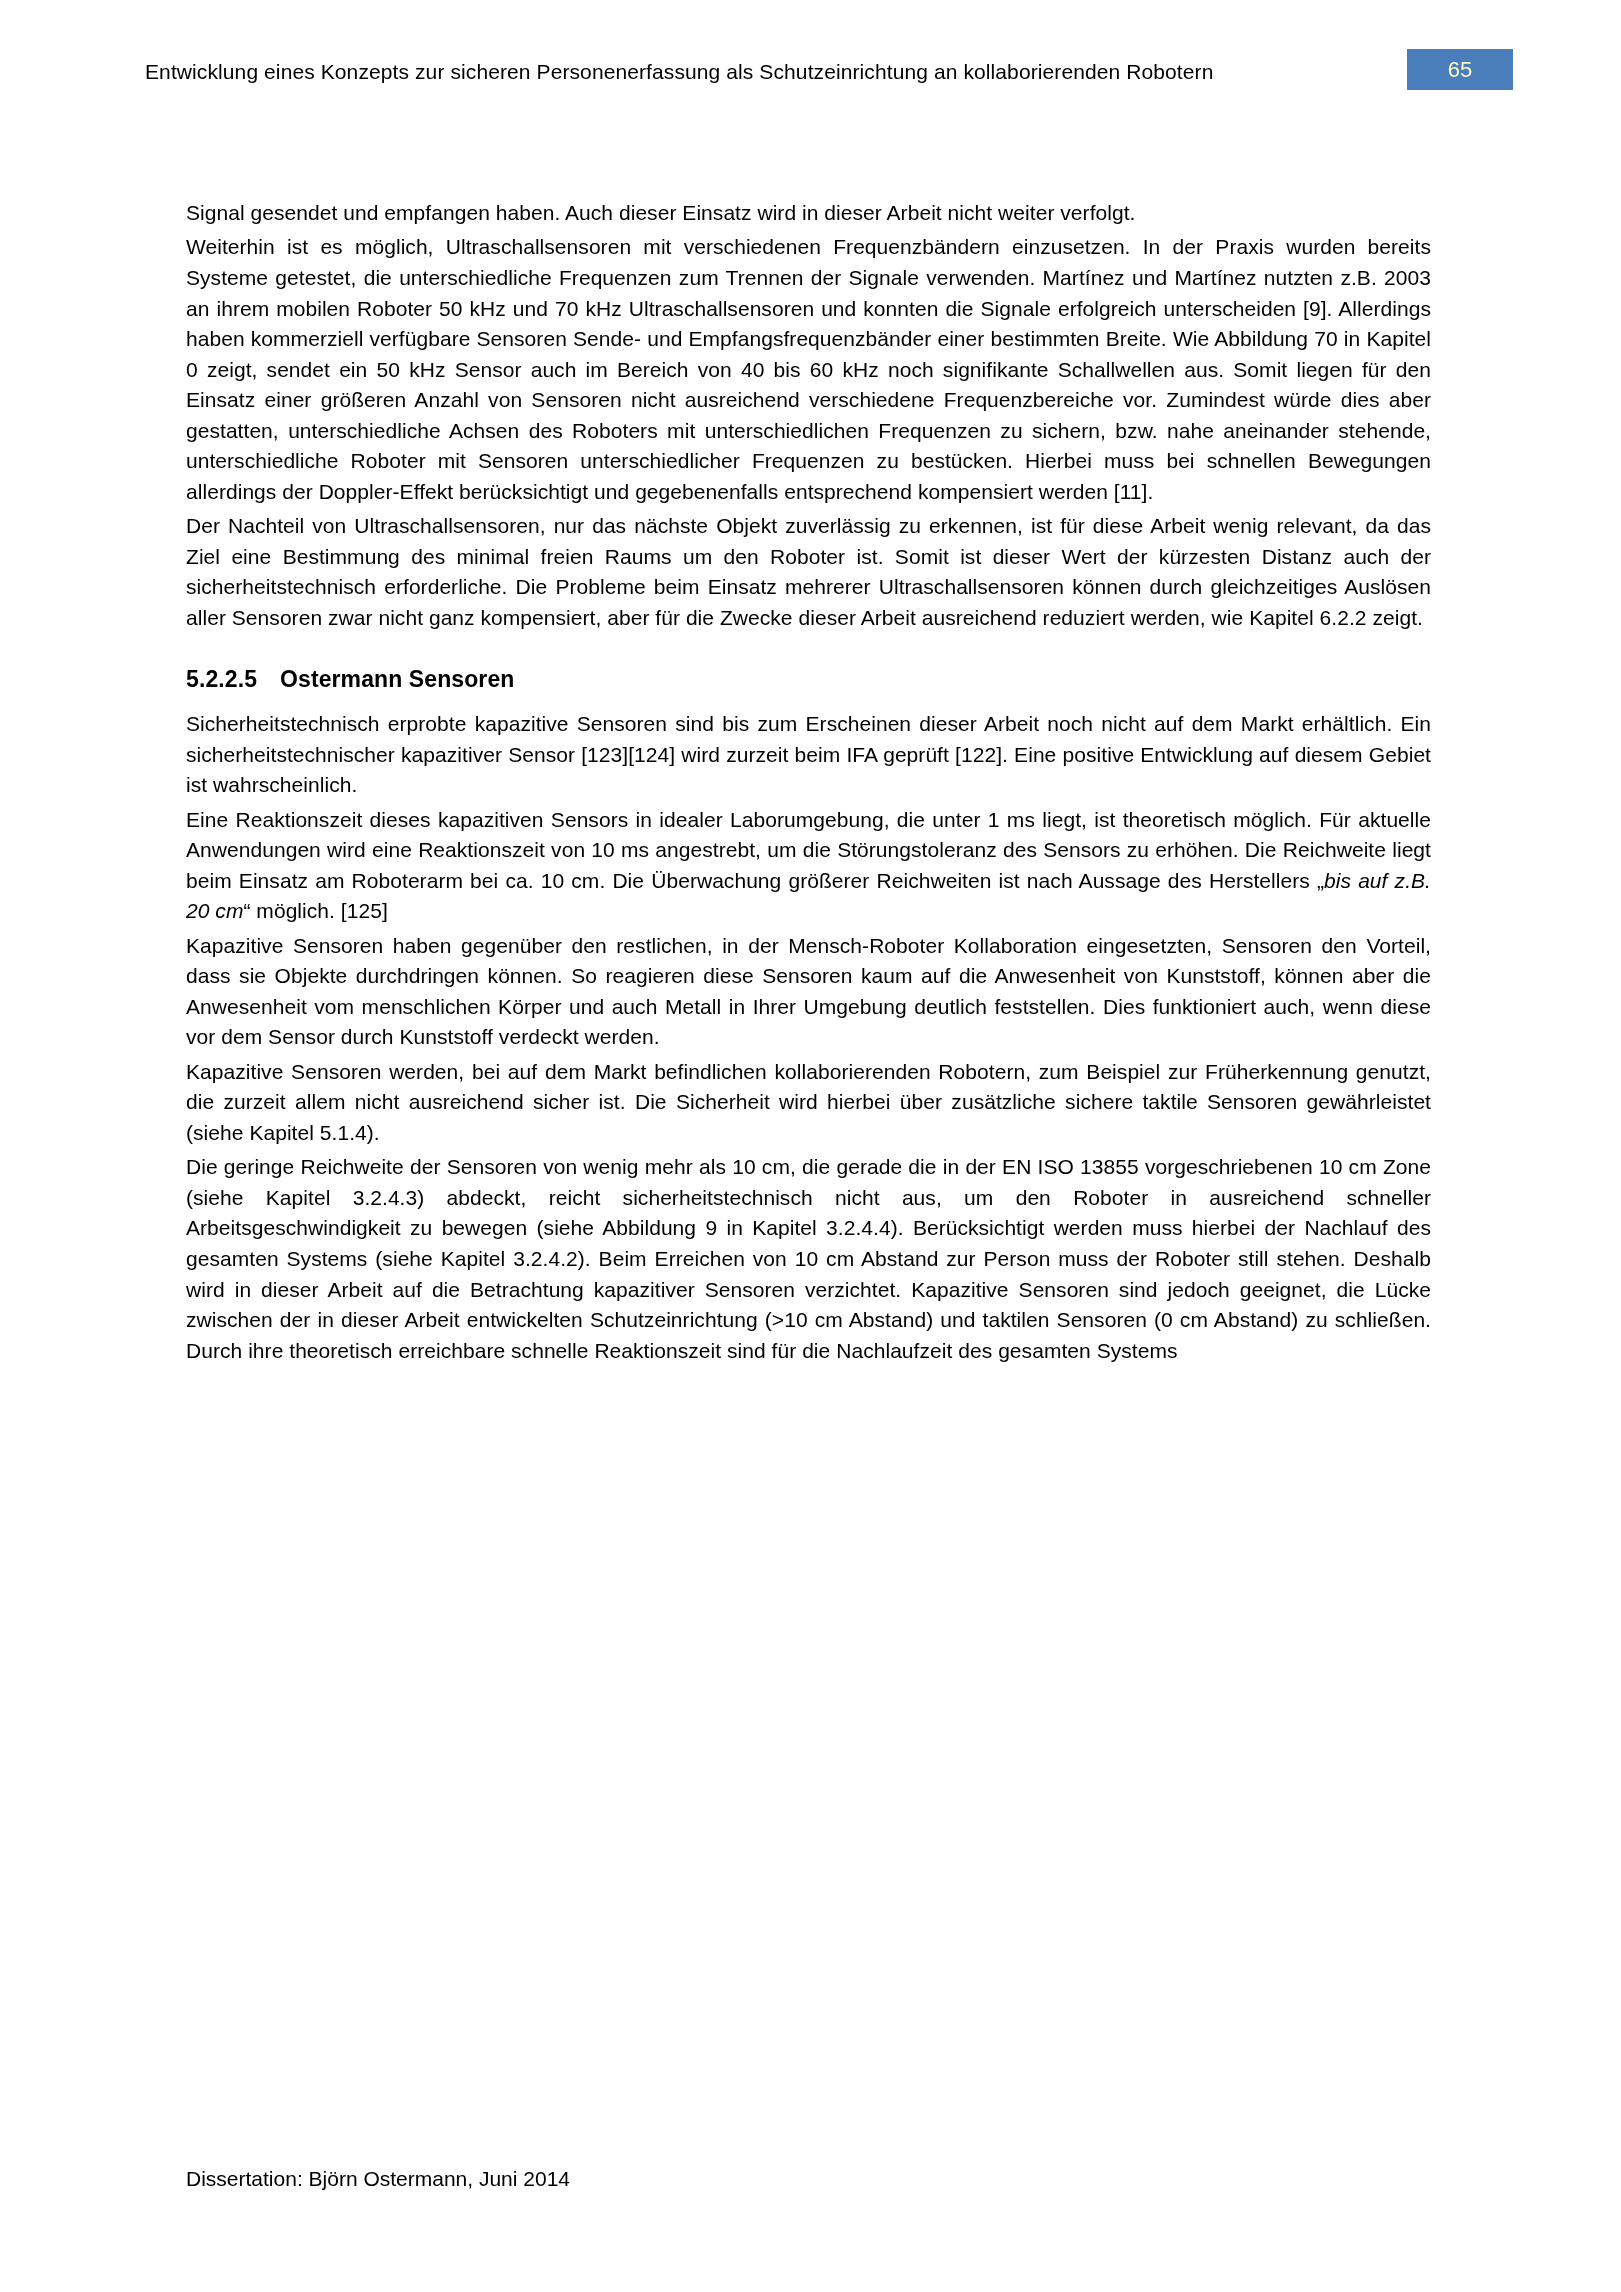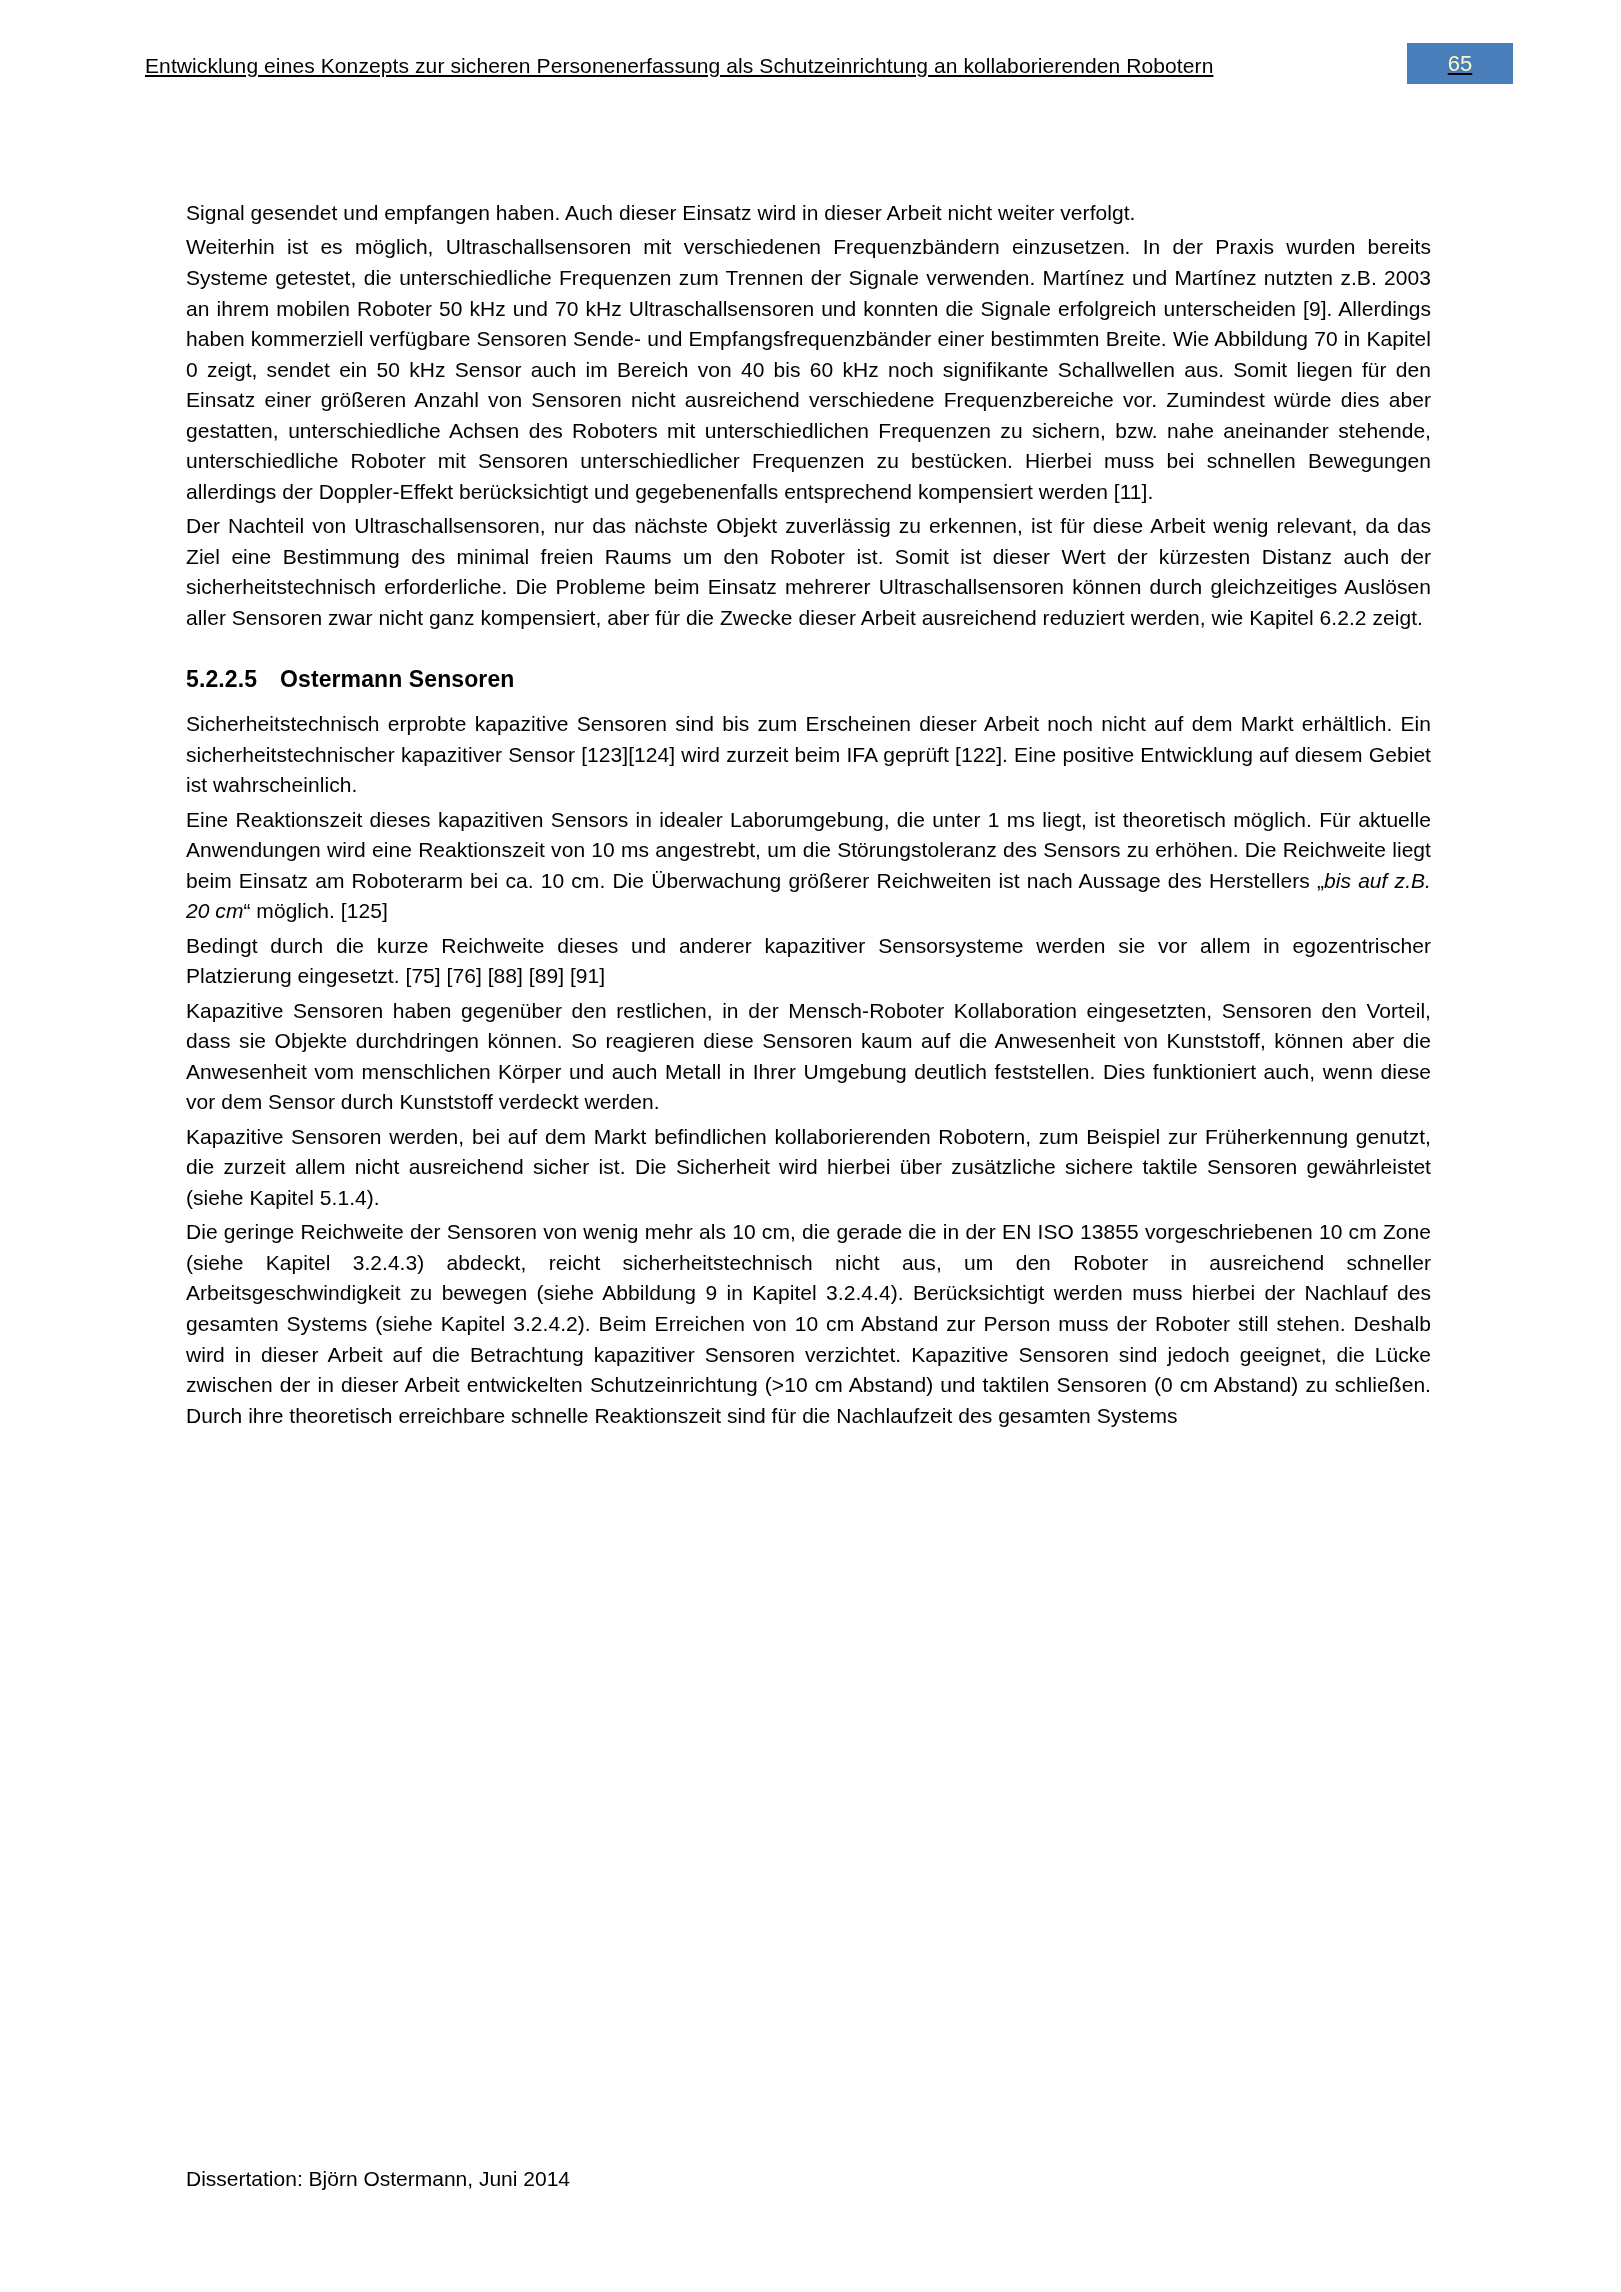--- a/index.html
+++ b/index.html
@@ -17,27 +17,26 @@
     width: 1621px;
     height: 2293px;
     background: #ffffff;
     box-sizing: border-box;
     overflow: hidden;
   }
 
   
   .header {
     position: absolute;
-    top: 51px;
+    top: 57px;
     left: 145px;
     right: 108px;
     display: flex;
     align-items: flex-start;
     justify-content: space-between;
-    text-decoration: underline;
   }
   .header-title {
     width: 1176px;
     font-size: 21px;
     line-height: 1.42;
     text-align: justify;
     text-align-last: left;
     color: #000000;
     letter-spacing: 0.1px;
   }
@@ -111,21 +110,20 @@
     <p class="para">Der Nachteil von Ultraschallsensoren, nur das nächste Objekt zuverlässig zu erkennen, ist für diese Arbeit wenig relevant, da das Ziel eine Bestimmung des minimal freien Raums um den Roboter ist. Somit ist dieser Wert der kürzesten Distanz auch der sicherheitstechnisch erforderliche. Die Probleme beim Einsatz mehrerer Ultraschallsensoren können durch gleichzeitiges Auslösen aller Sensoren zwar nicht ganz kompensiert, aber für die Zwecke dieser Arbeit ausreichend reduziert werden, wie Kapitel 6.2.2 zeigt.</p>
 
     <h3 class="heading">
       <span class="num">5.2.2.5</span><span>Ostermann Sensoren</span>
     </h3>
 
     <p class="para">Sicherheitstechnisch erprobte kapazitive Sensoren sind bis zum Erscheinen dieser Arbeit noch nicht auf dem Markt erhältlich. Ein sicherheitstechnischer kapazitiver Sensor [123][124] wird zurzeit beim IFA geprüft [122]. Eine positive Entwicklung auf diesem Gebiet ist wahrscheinlich.</p>
 
     <p class="para"><span>Eine Reaktionszeit dieses kapazitiven Sensors in idealer Laborumgebung, die unter 1 ms liegt, ist theoretisch möglich. Für aktuelle Anwendungen wird eine Reaktionszeit von 10 ms angestrebt, um die Störungstoleranz des Sensors zu erhöhen. Die Reichweite liegt beim Einsatz am Roboterarm bei ca. 10 cm. Die Überwachung größerer Reichweiten ist nach Aussage des Herstellers „</span><span class="it">bis auf z.B. 20 cm</span><span>“ möglich. [125]</span></p>
 
-    <p class="para">Bedingt durch die kurze Reichweite dieses und anderer kapazitiver Sensorsysteme werden sie vor allem in egozentrischer Platzierung eingesetzt. [75] [76] [88] [89] [91]</p>
     <p class="para">Kapazitive Sensoren haben gegenüber den restlichen, in der Mensch-Roboter Kollaboration eingesetzten, Sensoren den Vorteil, dass sie Objekte durchdringen können. So reagieren diese Sensoren kaum auf die Anwesenheit von Kunststoff, können aber die Anwesenheit vom menschlichen Körper und auch Metall in Ihrer Umgebung deutlich feststellen. Dies funktioniert auch, wenn diese vor dem Sensor durch Kunststoff verdeckt werden.</p>
     <p class="para">Kapazitive Sensoren werden, bei auf dem Markt befindlichen kollaborierenden Robotern, zum Beispiel zur Früherkennung genutzt, die zurzeit allem nicht ausreichend sicher ist. Die Sicherheit wird hierbei über zusätzliche sichere taktile Sensoren gewährleistet (siehe Kapitel 5.1.4).</p>
     <p class="para last-justified">Die geringe Reichweite der Sensoren von wenig mehr als 10 cm, die gerade die in der EN ISO 13855 vorgeschriebenen 10 cm Zone (siehe Kapitel 3.2.4.3) abdeckt, reicht sicherheitstechnisch nicht aus, um den Roboter in ausreichend schneller Arbeitsgeschwindigkeit zu bewegen (siehe Abbildung 9 in Kapitel 3.2.4.4). Berücksichtigt werden muss hierbei der Nachlauf des gesamten Systems (siehe Kapitel 3.2.4.2). Beim Erreichen von 10 cm Abstand zur Person muss der Roboter still stehen. Deshalb wird in dieser Arbeit auf die Betrachtung kapazitiver Sensoren verzichtet. Kapazitive Sensoren sind jedoch geeignet, die Lücke zwischen der in dieser Arbeit entwickelten Schutzeinrichtung (&gt;10 cm Abstand) und taktilen Sensoren (0 cm Abstand) zu schließen. Durch ihre theoretisch erreichbare schnelle Reaktionszeit sind für die Nachlaufzeit des gesamten Systems</p>
 
   </div>
 
   <div class="footer">Dissertation: Björn Ostermann, Juni 2014</div>
 
 </div>
 

